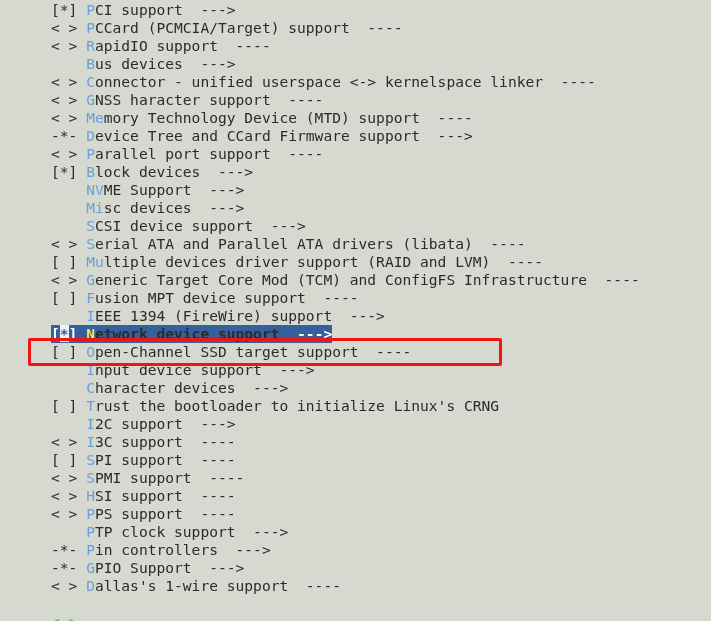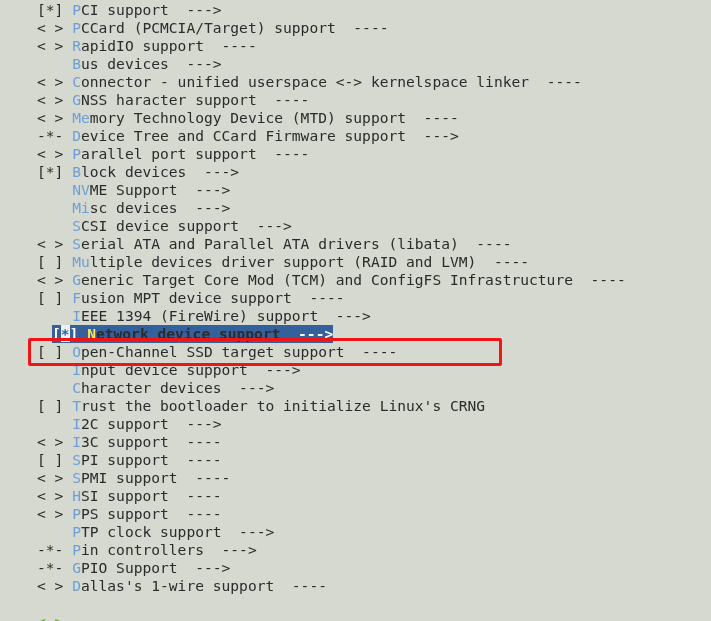--- a/index.html
+++ b/index.html
@@ -30,36 +30,35 @@
     width: 711px;
   }
 
   .menu-row {
     position: relative;
     height: 18px;
     line-height: 18px;
     font-size: 14.6px;
     letter-spacing: 0px;
     white-space: pre;
-    padding-left: 37px;
+    padding-left: 51px;
     color: #2b2b2b;
     box-sizing: border-box;
   }
 
   .menu-row .inner {
     display: inline-block;
     white-space: pre;
   }
 
   
   .menu-row.selected .inner {
     background: #34609c;
     color: #ffffff;
     font-weight: bold;
-    margin-left: 15px;
   }
   .menu-row.selected .hot { color: #ffe14d; }
   .menu-row.selected .bracket { color: #ffffff; }
   .menu-row.selected .arrow  { color: #ffffff; }
   .menu-row.selected .cursor {
     background: #eef1f4;
     color: #34609c;
   }
 
   .bracket { color: #2b2b2b; }

